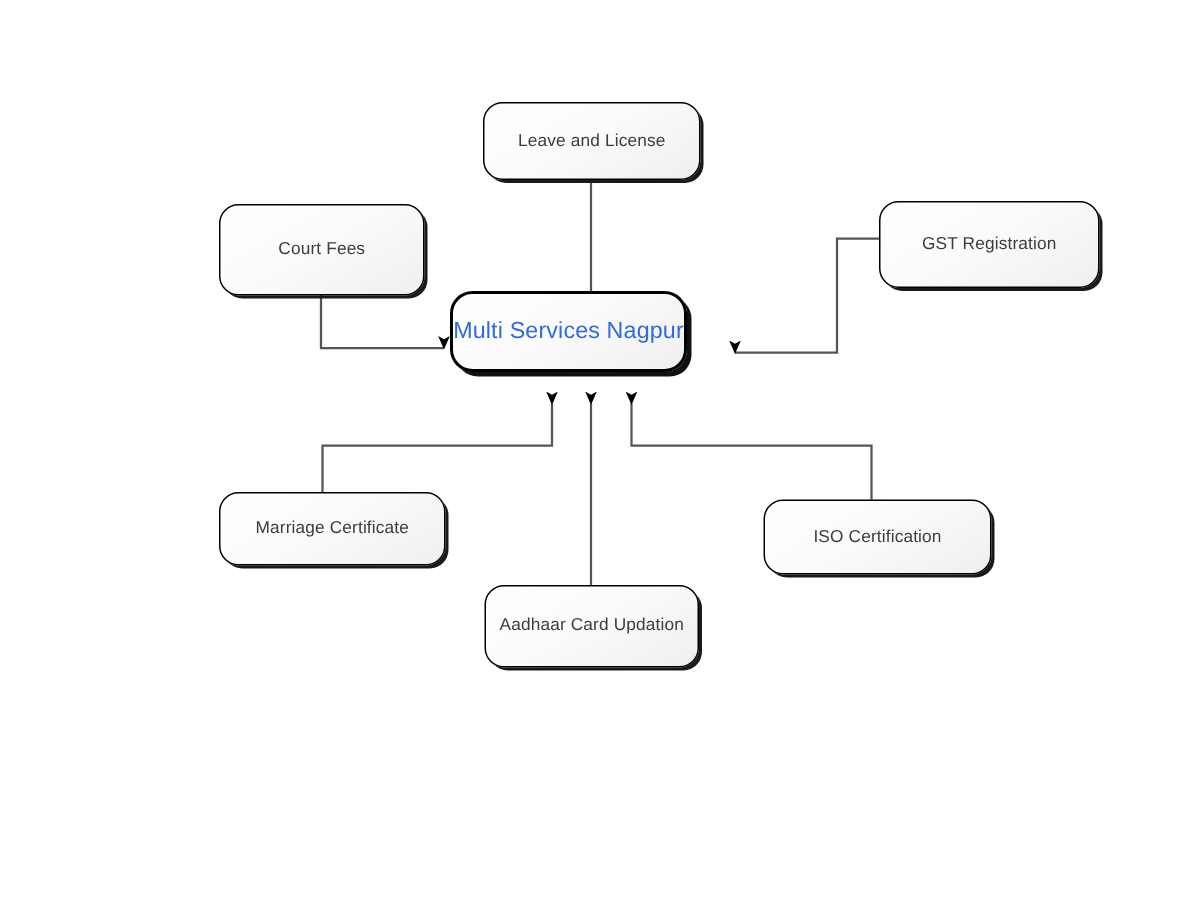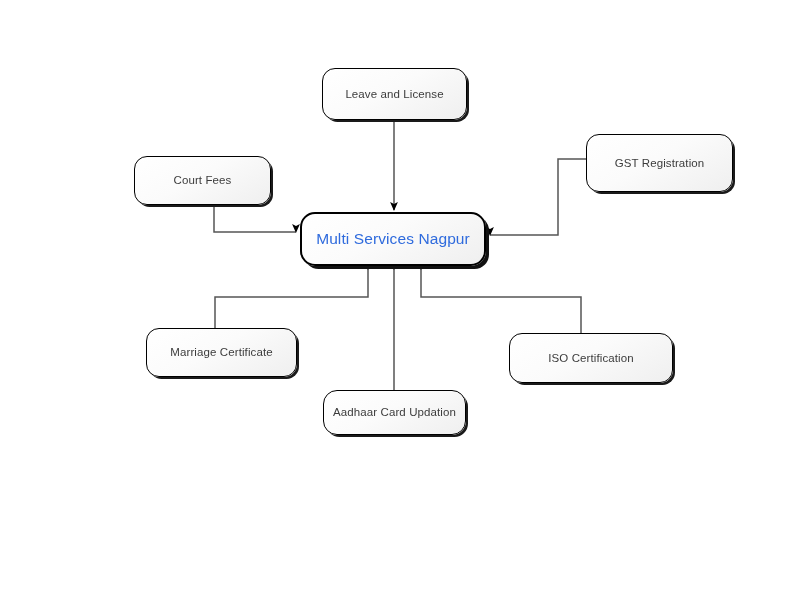--- a/index.html
+++ b/index.html
@@ -81,38 +81,38 @@
     <g id="edges">
         <path d="M 394 120 L 394 210" fill="none" stroke="#555555" stroke-width="1.5" marker-end="url(#arrow-down)"></path>
         <path d="M 214 185 L 214 232 L 296 232" fill="none" stroke="#555555" stroke-width="1.5" marker-end="url(#arrow-right)"></path>
         <path d="M 586 159 L 558 159 L 558 235 L 490 235" fill="none" stroke="#555555" stroke-width="1.5" marker-end="url(#arrow-left)"></path>
         <path d="M 215 328 L 215 297 L 368 297 L 368 269" fill="none" stroke="#555555" stroke-width="1.5" marker-end="url(#arrow-up)"></path>
         <path d="M 394 390 L 394 269" fill="none" stroke="#555555" stroke-width="1.5" marker-end="url(#arrow-up)"></path>
         <path d="M 581 333 L 581 297 L 421 297 L 421 269" fill="none" stroke="#555555" stroke-width="1.5" marker-end="url(#arrow-up)"></path>
       </g>
   </svg>
 
-  <div class="node center" id="node-center" style="left: 300px; top: 212px; width: 186px; height: 54px;">
+  <div class="node center" id="node-center" style="left: 300px; top: 194px; width: 158px; height: 54px;">
     <span class="node-label">Multi Services Nagpur</span>
   </div>
 
   <div id="nodes">
       <div class="node" style="left: 322px; top: 68px; width: 145px; height: 52px;">
         <span class="node-label">Leave and License</span>
       </div>
-      <div class="node" style="left: 134px; top: 136px; width: 137px; height: 49px; margin-top: 20px;">
+      <div class="node" style="left: 146px; top: 136px; width: 137px; height: 61px;">
         <span class="node-label">Court Fees</span>
       </div>
       <div class="node" style="left: 586px; top: 134px; width: 147px; height: 58px;">
         <span class="node-label">GST Registration</span>
       </div>
       <div class="node" style="left: 146px; top: 328px; width: 151px; height: 49px;">
         <span class="node-label">Marriage Certificate</span>
       </div>
-      <div class="node" style="left: 323px; top: 390px; width: 143px; height: 45px; border-radius: 14px;">
+      <div class="node" style="left: 323px; top: 390px; width: 143px; height: 55px;">
         <span class="node-label">Aadhaar Card Updation</span>
       </div>
-      <div class="node" style="left: 509px; top: 333px; width: 164px; height: 50px;">
+      <div class="node" style="left: 509px; top: 333px; width: 152px; height: 50px;">
         <span class="node-label">ISO Certification</span>
       </div>
     </div>
 
 </div>
 
 </body></html>

